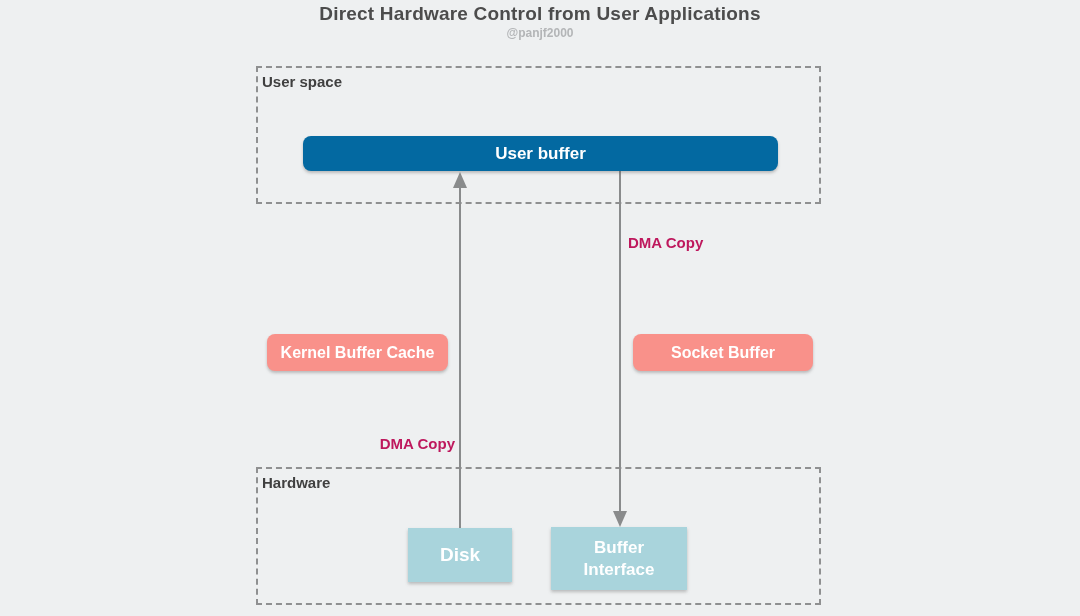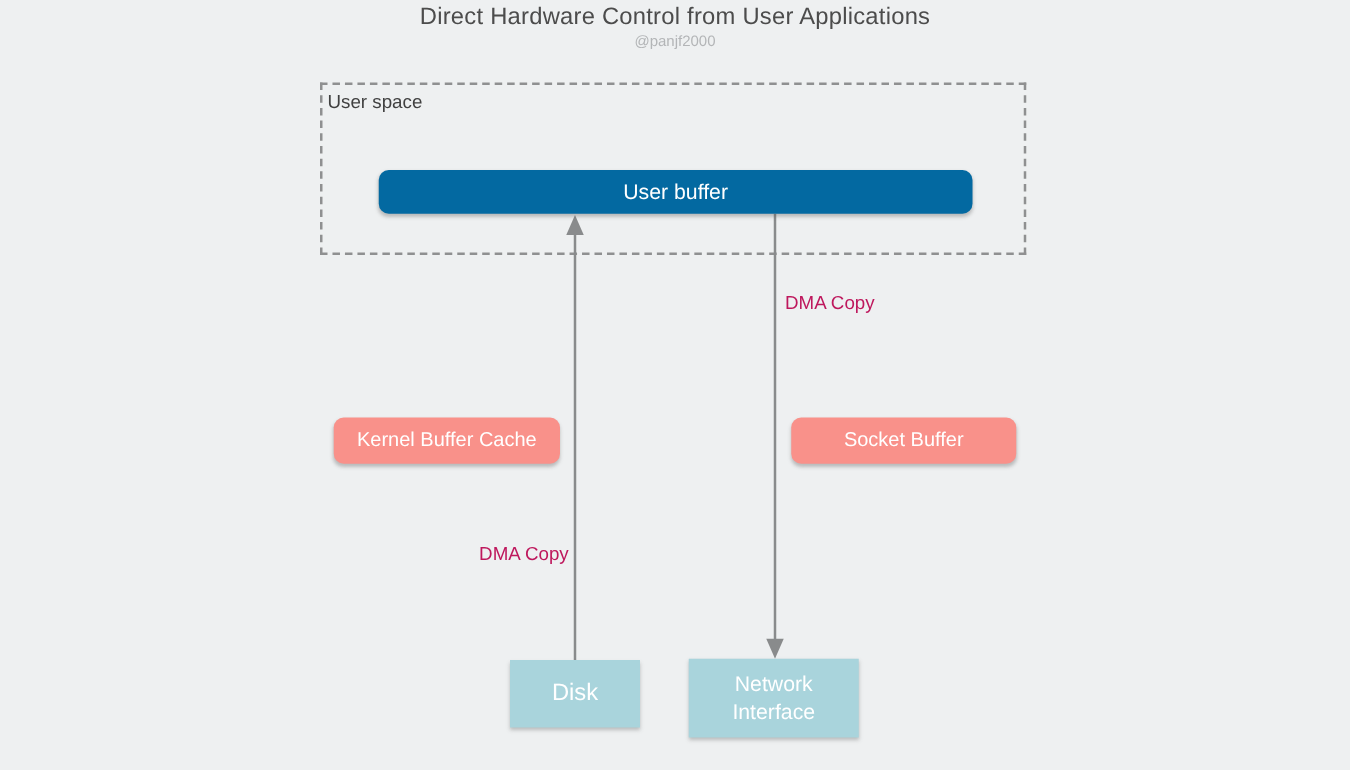--- a/index.html
+++ b/index.html
@@ -7,20 +7,21 @@
     padding: 0;
     background: #eef0f1;
   }
   .canvas {
     position: relative;
     width: 1080px;
     height: 616px;
     background: #eef0f1;
     font-family: "Liberation Sans", sans-serif;
     overflow: hidden;
+    font-weight: bold;
   }
   .title {
     position: absolute;
     left: 0;
     top: 3px;
     width: 100%;
     text-align: center;
     font-size: 19px;
     color: #4c4c4c;
     letter-spacing: 0.2px;
@@ -124,20 +125,23 @@
 <body>
 
 <div class="canvas">
 
   <div class="title">Direct Hardware Control from User Applications</div>
   <div class="subtitle">@panjf2000</div>
 
   <div class="region region-user-space">
     <span class="region-label">User space</span>
   </div>
+  <div class="region region-hardware">
+    <span class="region-label">Hardware</span>
+  </div>
 
   <div class="arrow-line line-up"></div>
   <div class="arrowhead head-up"></div>
   <div class="arrow-line line-down"></div>
   <div class="arrowhead head-down"></div>
 
   <div class="edge-label edge-label-down">DMA Copy</div>
   <div class="edge-label edge-label-up">DMA Copy</div>
 
   <div class="node rounded node-user-buffer">
@@ -146,16 +150,16 @@
   <div class="node rounded node-kernel-buffer-cache">
     <span>Kernel Buffer Cache</span>
   </div>
   <div class="node rounded node-socket-buffer">
     <span>Socket Buffer</span>
   </div>
   <div class="node node-disk">
     <span>Disk</span>
   </div>
   <div class="node node-network-interface">
-    <span>Network Interface</span>
+    <span>Buffer Interface</span>
   </div>
 
 </div>
 
 </body></html>

